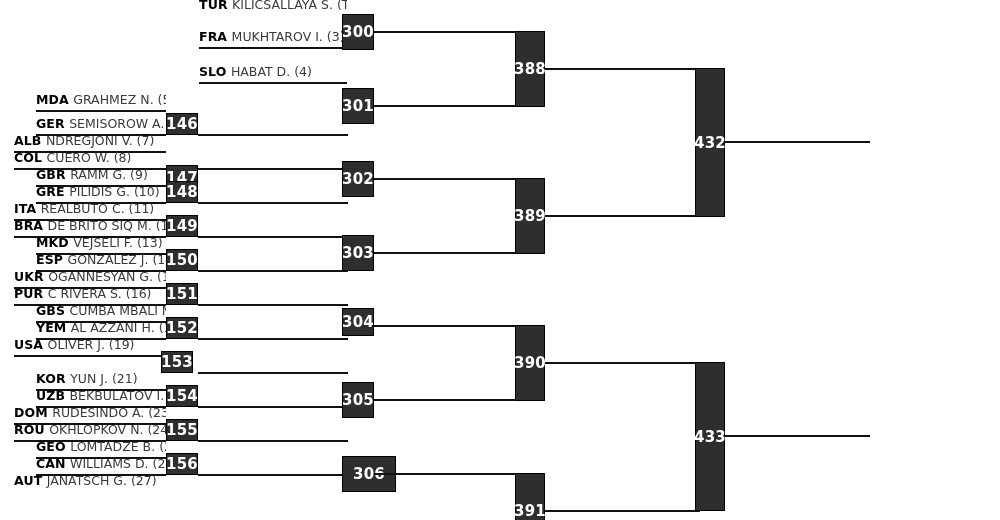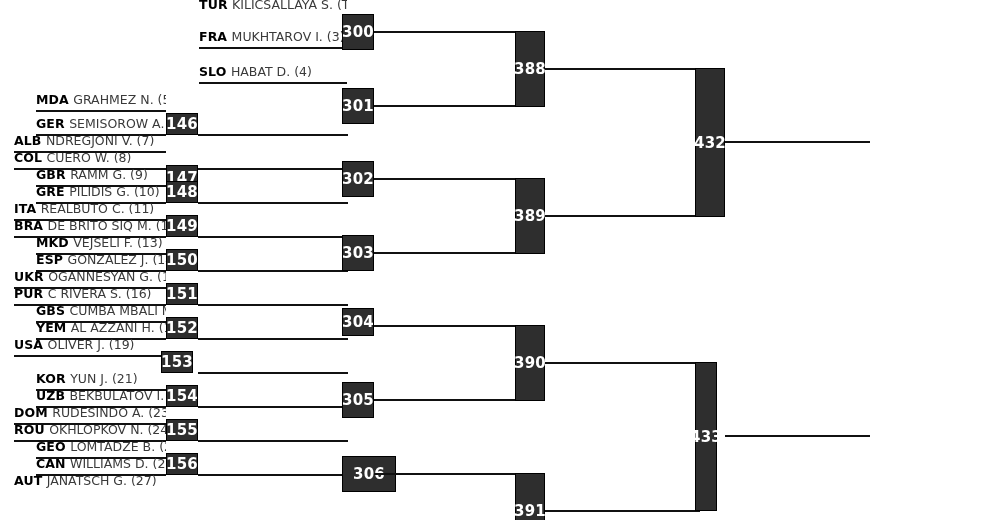--- a/index.html
+++ b/index.html
@@ -331,19 +331,19 @@
   <div class="match-box r3 tall" style="left:515px; top:473px; width:30px; height:76px;">
     <span class="score-label" style="top:37px; transform:translate(-50%,-50%);">391</span>
   </div>
   <div class="hline" style="left:545px; top:510px; width:155px;"></div>
 
   <div class="match-box r4 tall" style="left:695px; top:68px; width:30px; height:149px;">
     <span class="score-label">432</span>
   </div>
   <div class="hline" style="left:725px; top:141px; width:145px;"></div>
 
-  <div class="match-box r4 tall" style="left:695px; top:362px; width:22px; height:149px;">
+  <div class="match-box r4 tall" style="left:695px; top:362px; width:30px; height:149px;">
     <span class="score-label">433</span>
   </div>
   <div class="hline" style="left:725px; top:435px; width:145px;"></div>
 
 
 </div>
 
 </body></html>

